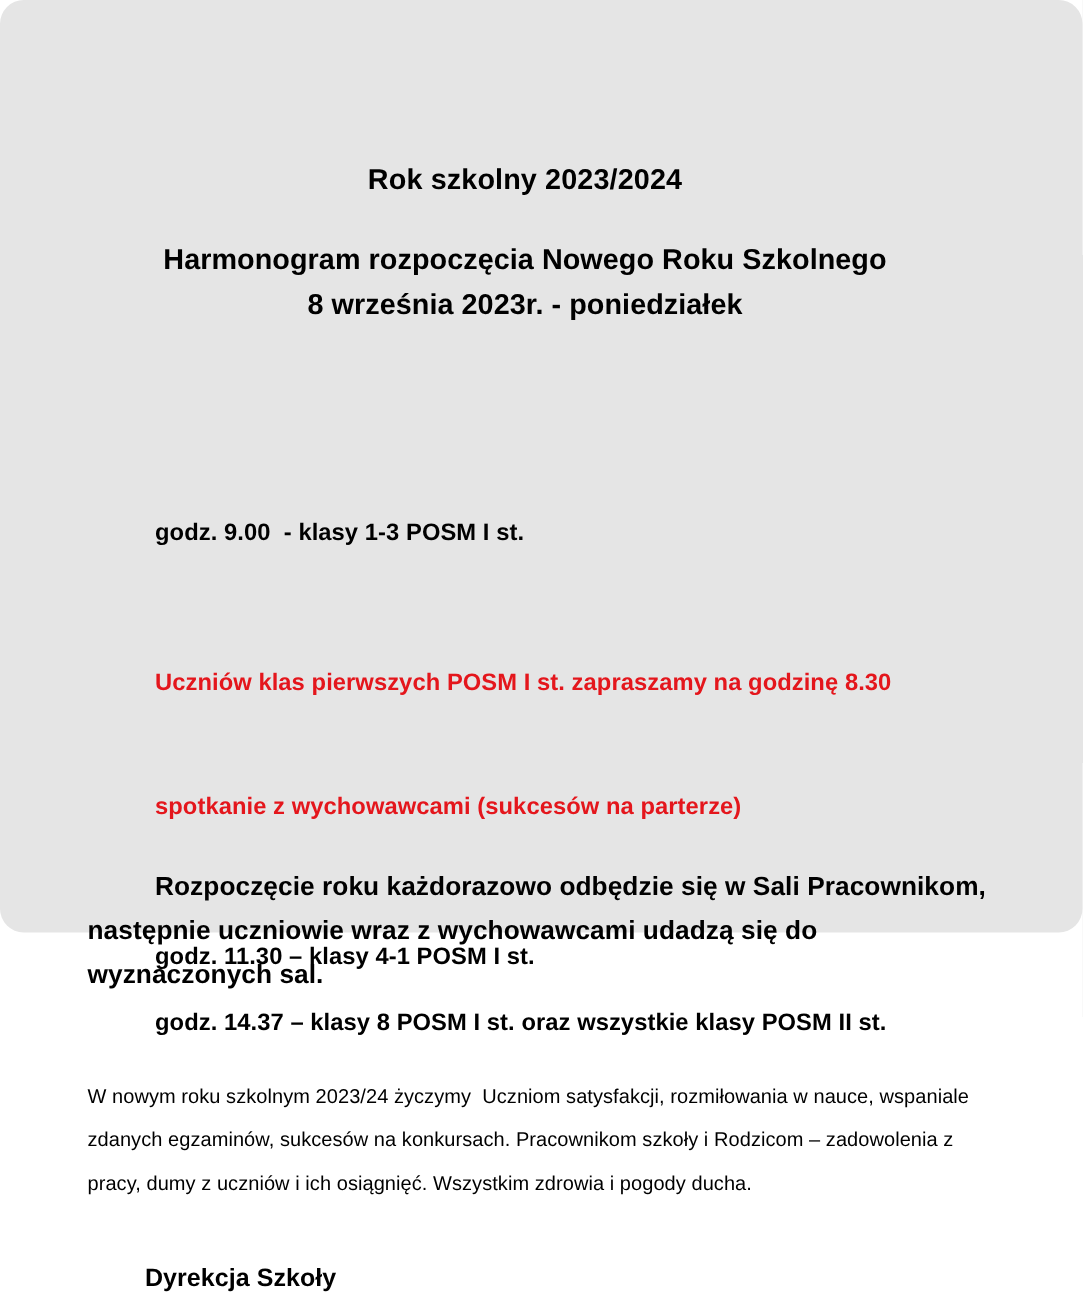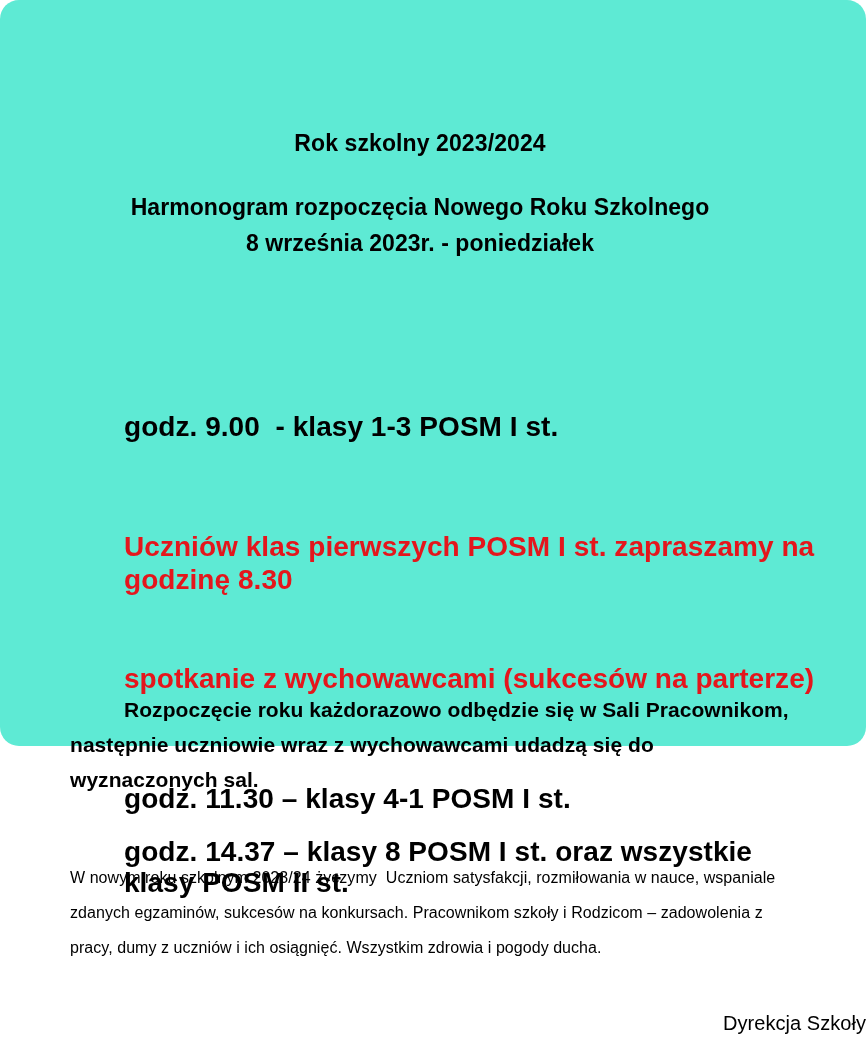--- a/index.html
+++ b/index.html
@@ -15,21 +15,21 @@
     overflow: hidden;
     font-family: "Liberation Sans", "DejaVu Sans", sans-serif;
     color: #000000;
     -webkit-font-smoothing: antialiased;
   }
 
   .page {
     position: relative;
     width: 866px;
     height: 746px;
-    background: #5eead4;
+    background: #e5e5e5;
     box-sizing: border-box;
     border-radius: 19px;
   }
 
   
   .heading-block {
     position: absolute;
     left: 0;
     top: 128px;
     width: 840px;
@@ -55,21 +55,21 @@
   }
 
   
   .schedule {
     position: absolute;
     left: 124px;
     top: 411px;
     width: 700px;
   }
   .sched-item {
-    font-size: 28px;
+    font-size: 19px;
     font-weight: bold;
     line-height: 31px;
     letter-spacing: 0.05px;
     white-space: pre-wrap;
     margin: 0;
   }
   .sched-item.gap-top {
     margin-top: 22px;
   }
   .sched-item.highlight {
@@ -107,25 +107,25 @@
     white-space: pre-wrap;
     margin: 0;
   }
 
   
   .signature {
     position: absolute;
     left: 0;
     top: 1009px;
     width: 866px;
-    text-align: right;
-    padding-left: 72px;
+    text-align: left;
+    padding-left: 116px;
     box-sizing: border-box;
     font-size: 20px;
-    font-weight: normal;
+    font-weight: bold;
     line-height: 28px;
     letter-spacing: 0.05px;
     margin: 0;
   }
 </style>
 </head>
 <body>
 
 <div class="page">
 

